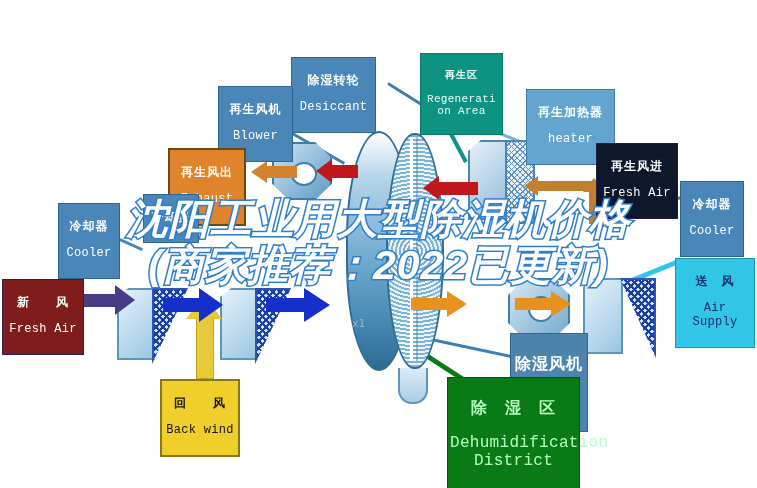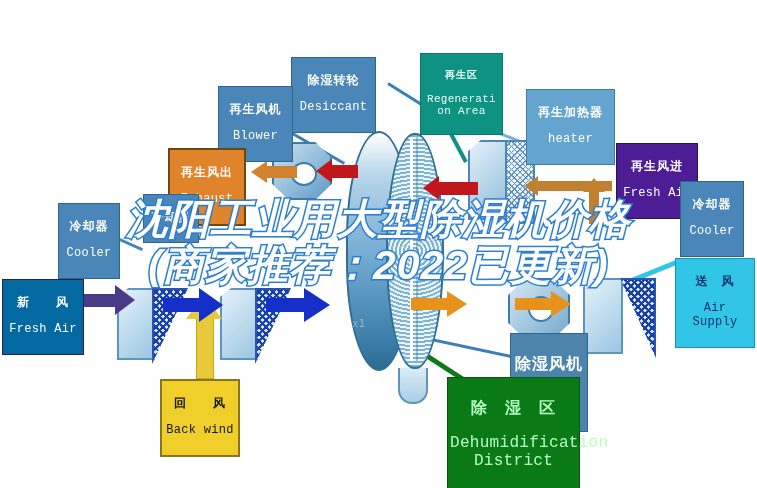--- a/index.html
+++ b/index.html
@@ -13,22 +13,22 @@
        font-family:"DejaVu Sans Mono","Liberation Mono",monospace;
        letter-spacing:.3px;}
   .lbl .cn{display:block;font-family:"DejaVu Sans","Liberation Sans",sans-serif;
            font-weight:700;letter-spacing:1px;}
   .lbl .en{display:block;font-family:Liberation Mono, monospace;}
 
   
   .lbl-blue   {background:#4a86b8;color:#ffffff;border:1px solid #2f6690;}
   .lbl-blue2  {background:#4d84ae;color:#ffffff;border:1px solid #2f6690;}
   .lbl-teal   {background:#0e9383;color:#eafff9;border:1px solid #0b7a6c;}
-  .lbl-purple {background:#4c1d95;color:#ffffff;border:1px solid #241a42;margin-left:20px;}
-  .lbl-purple2{background:#0369a1;color:#ffffff;border:1px solid #2b2050;}
+  .lbl-purple {background:#0f172a;color:#ffffff;border:1px solid #241a42;}
+  .lbl-purple2{background:#7f1d1d;color:#ffffff;border:1px solid #2b2050;}
   .lbl-orange {background:#e0842c;color:#ffffff;border:2px solid #6b4a12;}
   .lbl-yellow {background:#f0cf2a;color:#141414;border:2px solid #8a7614;}
   .lbl-green  {background:#0a7a16;color:#b6ffc0;border:1px solid #06560f;}
   .lbl-cyan   {background:#31c6e8;color:#15306b;border:1px solid #1596b4;}
   .lbl-ltblue {background:#63a5cf;color:#ffffff;border:1px solid #3d7ba6;}
 
   
   .leader{position:absolute;transform-origin:0 50%;}
 
   

